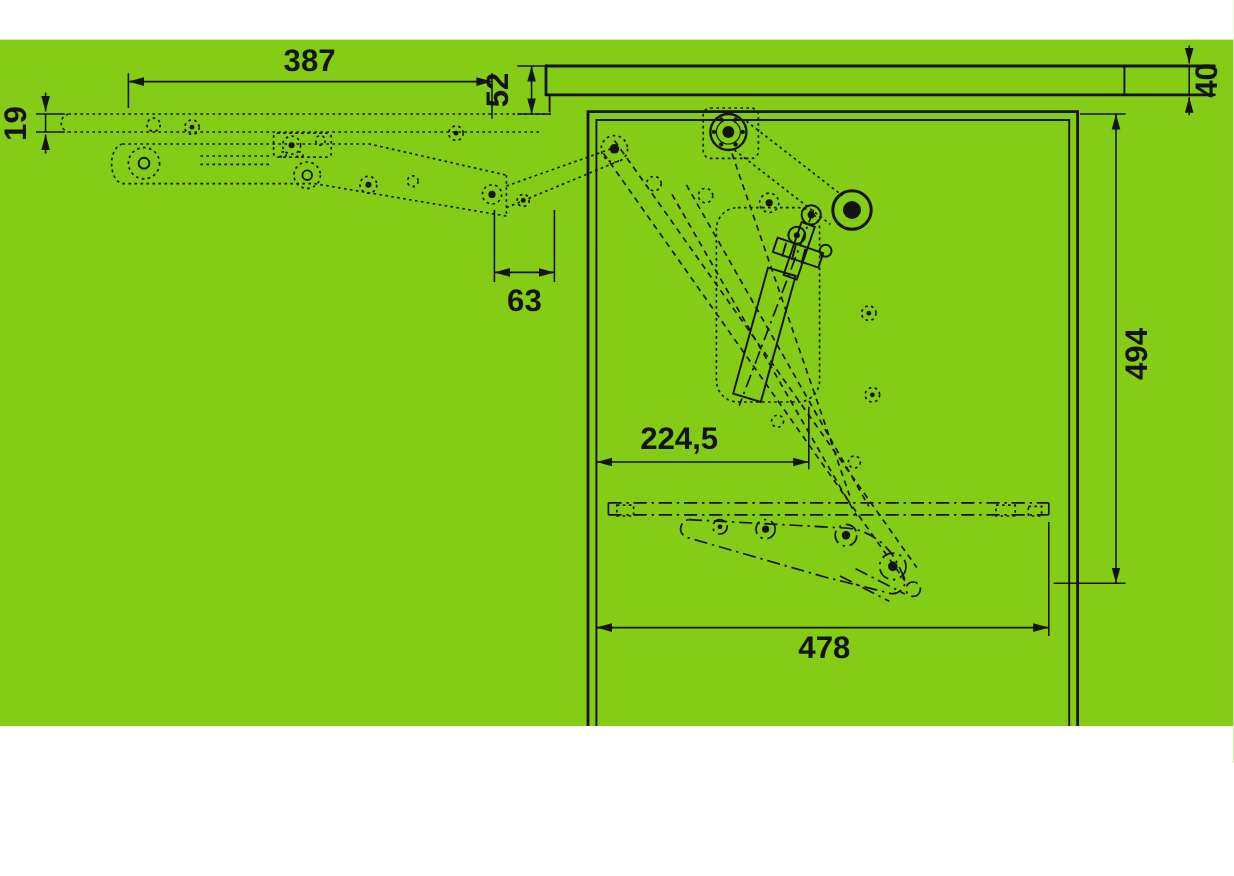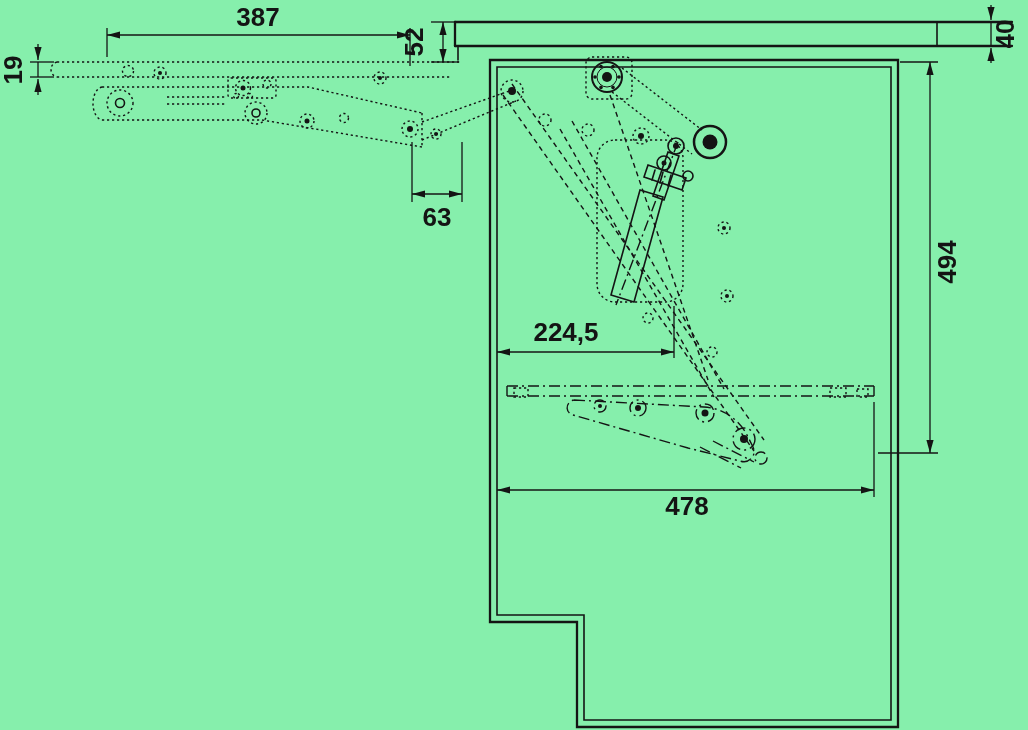--- a/index.html
+++ b/index.html
@@ -1,21 +1,22 @@
 <!DOCTYPE html>
 <html><head>
 <meta charset="utf-8">
 <style>
   html,body{margin:0;padding:0;background:#fff;}
   .canvas{
     position:relative;
-    width:1028px;height:730px;
-    background:#86efac;
+    width:1028px;height:572px;
+    background:#84cc16;
     overflow:hidden;
     font-family:"Liberation Sans", sans-serif;
+    margin-top:33px;
   }
   svg{display:block;}
   
   .sol   {stroke:#141414;fill:none;stroke-width:2.3;stroke-linecap:round;}
   .sol2  {stroke:#141414;fill:none;stroke-width:1.6;stroke-linecap:round;}
   
   .dot   {stroke:#141414;fill:none;stroke-width:1.4;stroke-dasharray:2.2 2.8;}
   
   .dsh   {stroke:#141414;fill:none;stroke-width:1.4;stroke-dasharray:5 4;}
   

